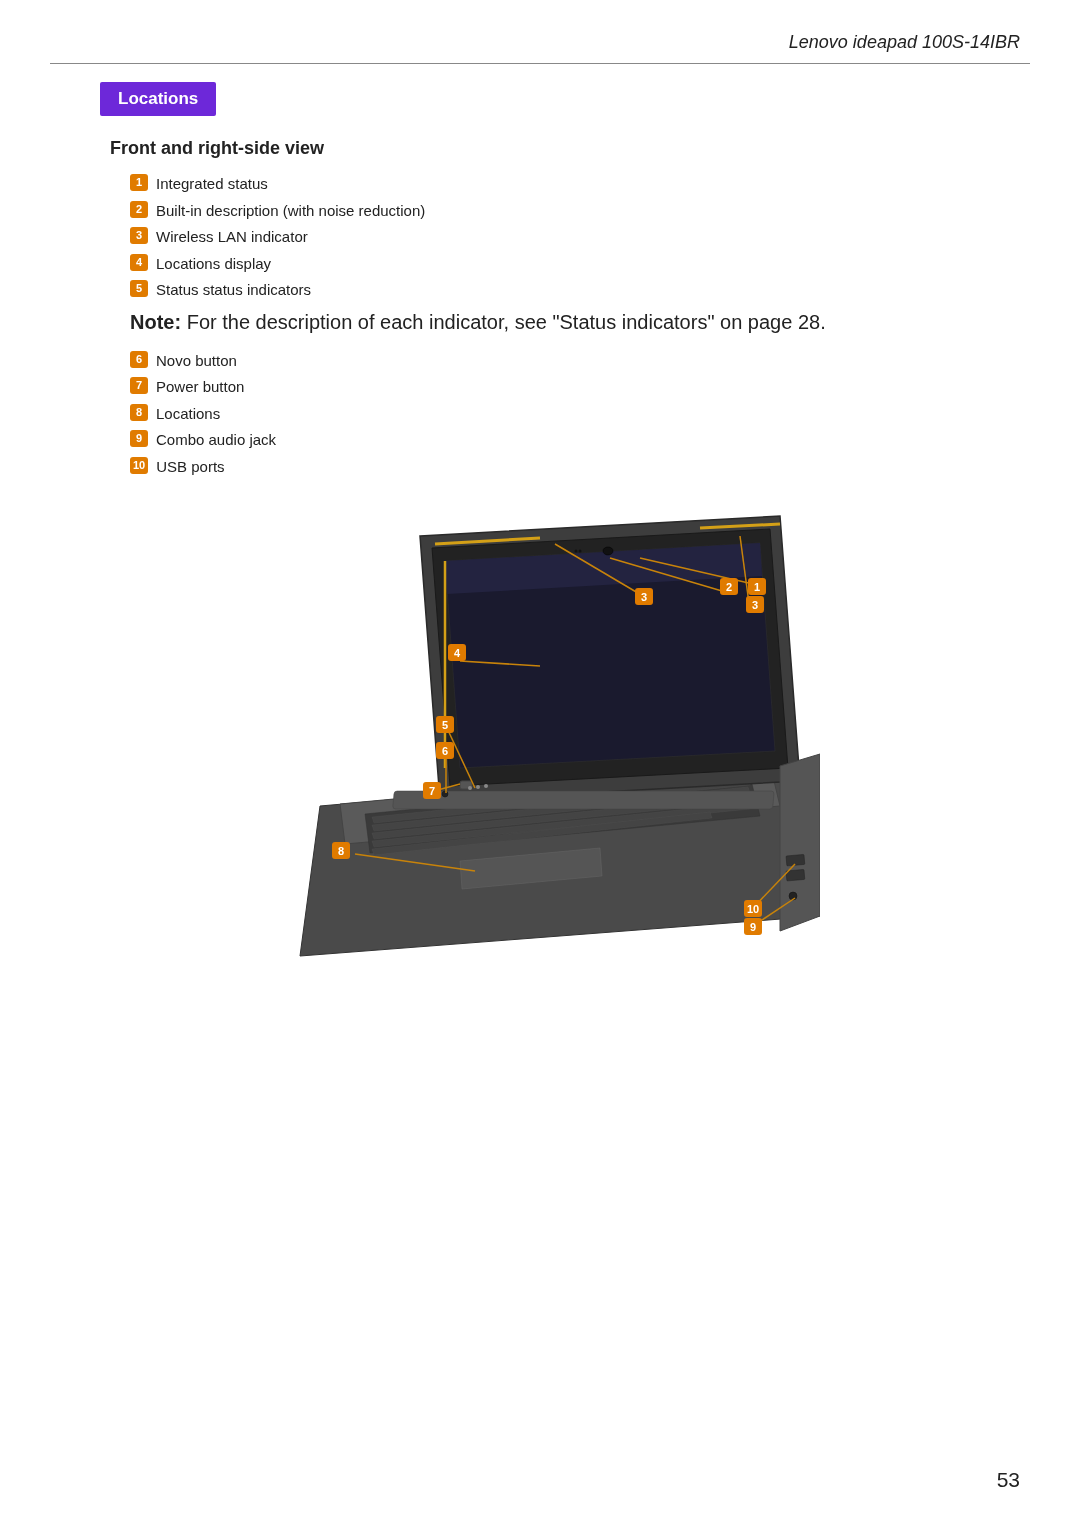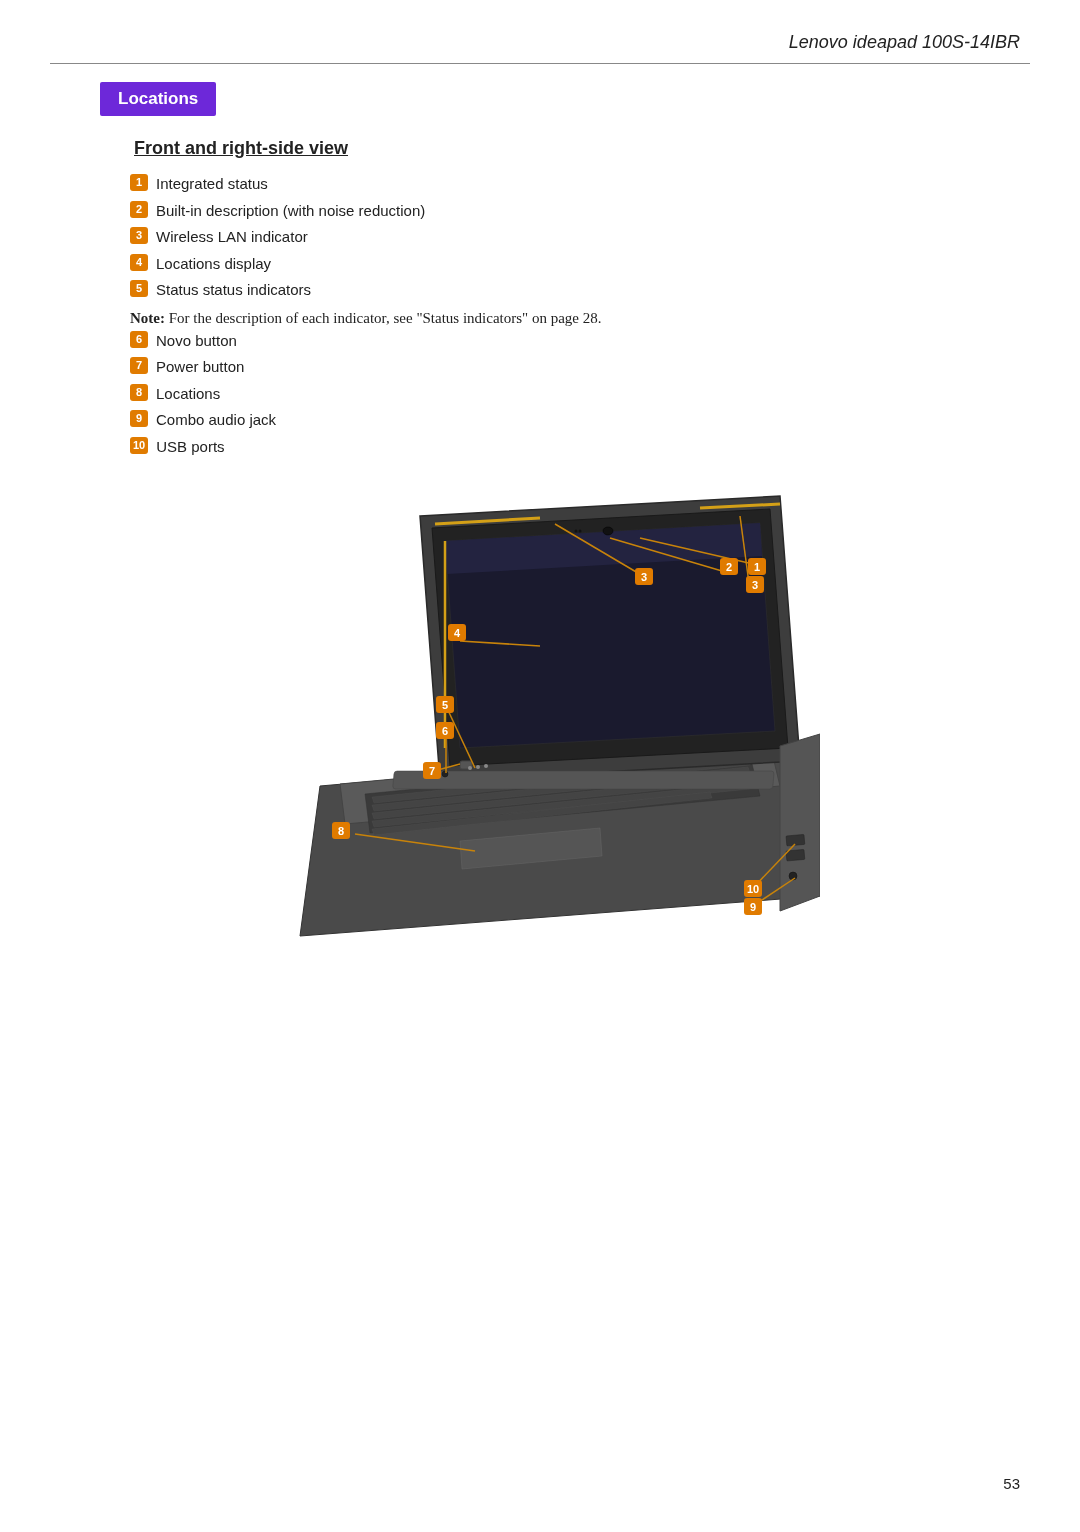--- a/index.html
+++ b/index.html
@@ -38,22 +38,21 @@
       border-radius: 2px;
     }
 
     .content-area {
       padding: 0 50px;
     }
 
     .sub-title {
       font-size: 18px;
       font-weight: bold;
-      margin: 22px 0 14px 84px;
-      text-decoration: underline;
+      margin: 22px 0 14px 60px;
     }
 
     .item-list {
       list-style: none;
       margin-left: 80px;
       margin-bottom: 4px;
     }
 
     .item-list li {
       display: flex;
@@ -75,24 +74,23 @@
       min-width: 18px;
       height: 17px;
       padding: 0 3px;
       margin-right: 8px;
       flex-shrink: 0;
       margin-top: 1px;
     }
 
     .note-line {
       margin-left: 80px;
-      margin-bottom: 0;
-      font-size: 15px;
+      margin-bottom: 12px;
+      font-size: 20px;
       line-height: 1.6;
-      font-family: Liberation Serif, serif;
     }
 
     .note-line strong {
       font-weight: bold;
     }
 
     
     .diagram-area {
       position: relative;
       width: 100%;
@@ -114,21 +112,21 @@
       min-width: 18px;
       height: 17px;
       padding: 0 3px;
     }
 
     
     .page-number {
       position: absolute;
       bottom: 40px;
       right: 60px;
-      font-size: 15px;
+      font-size: 21px;
       color: #222;
     }
 
     .laptop-container {
       position: relative;
       width: 560px;
       height: 480px;
       margin: 0 auto;
     }
   </style>

